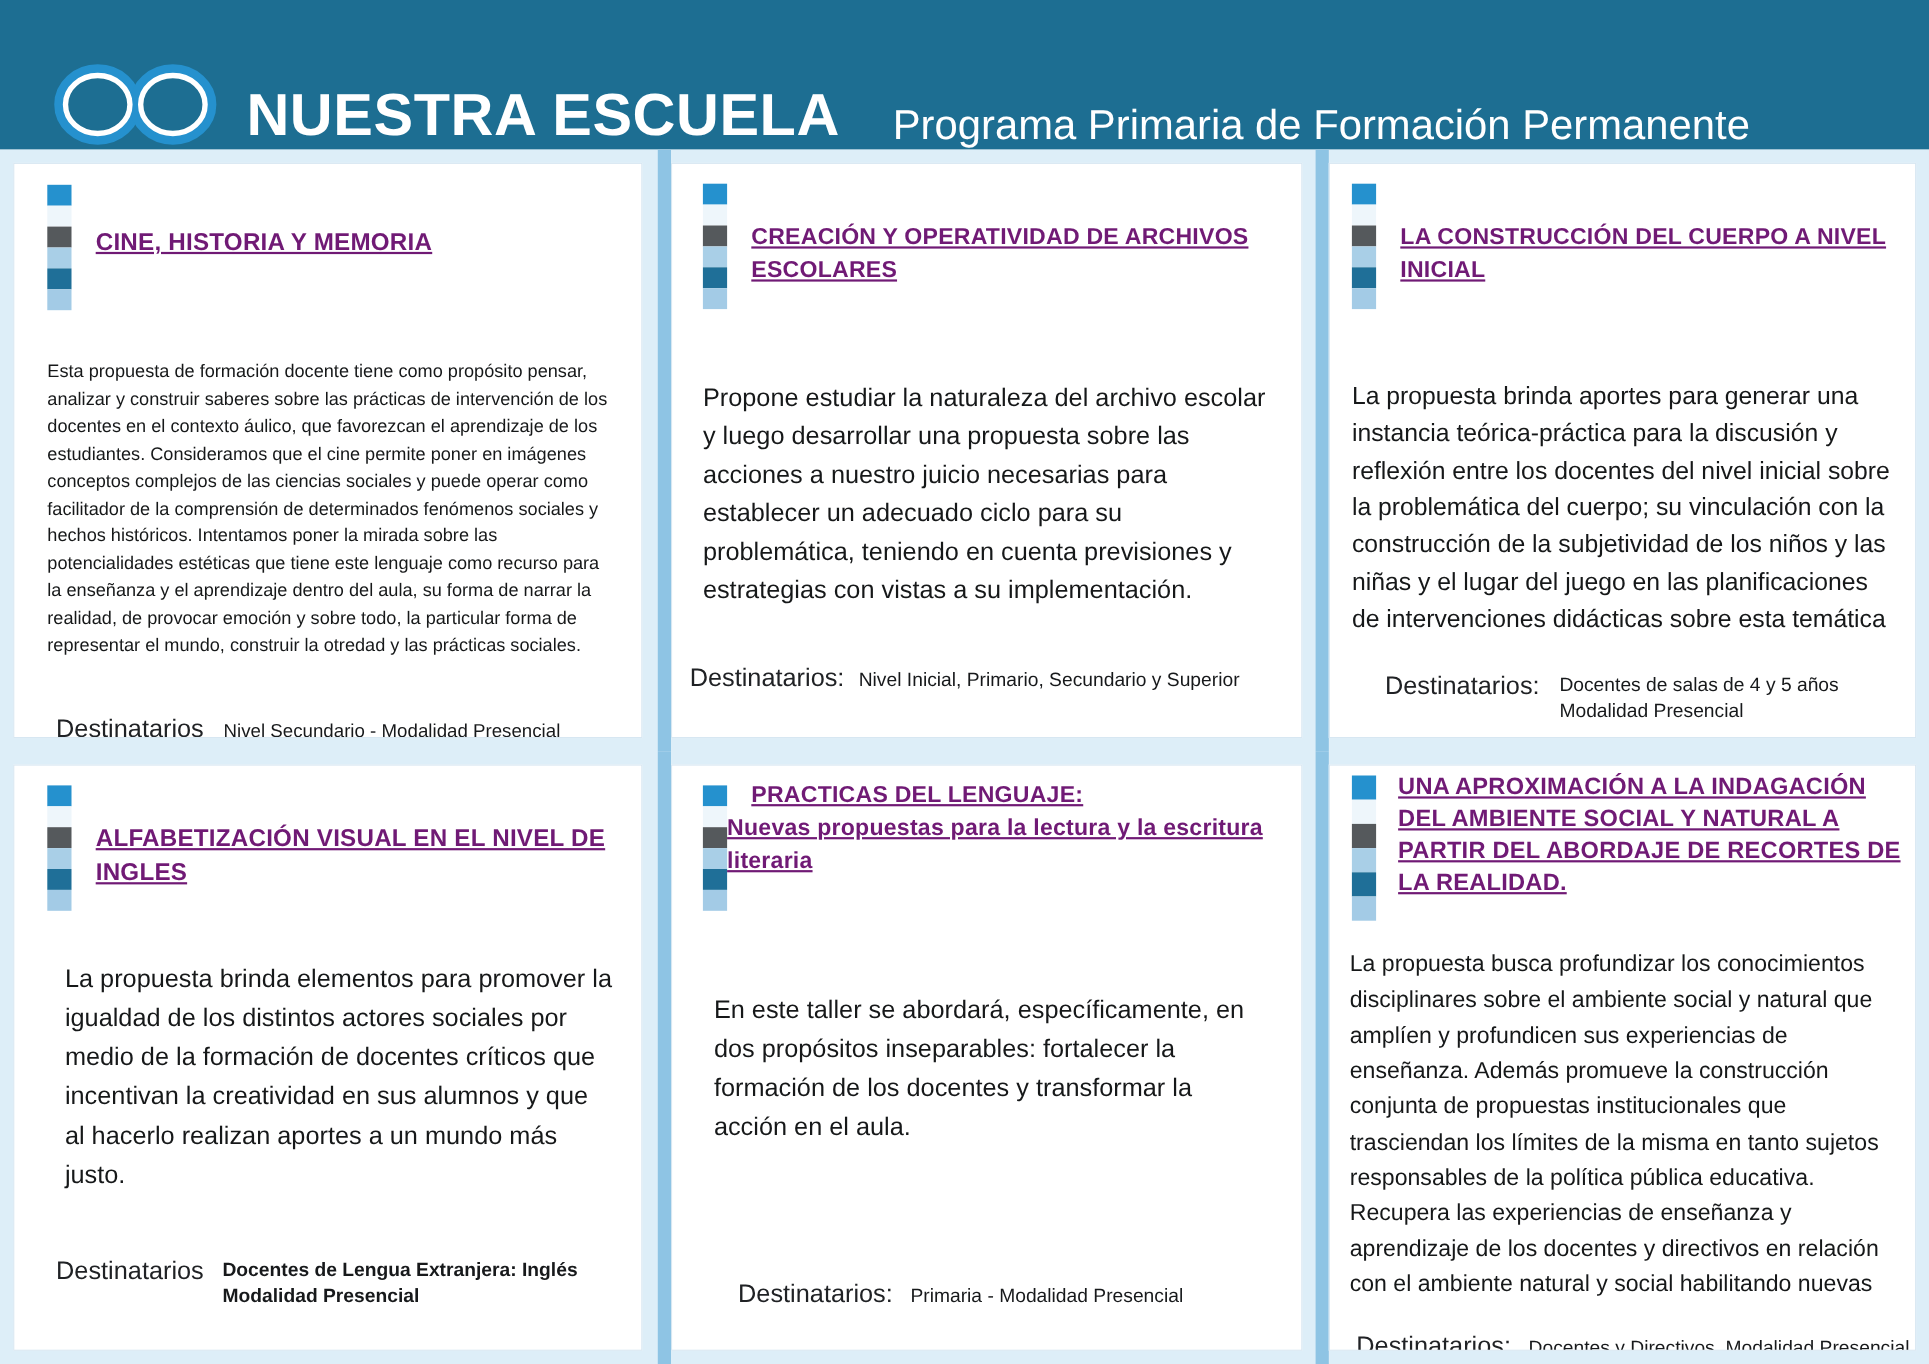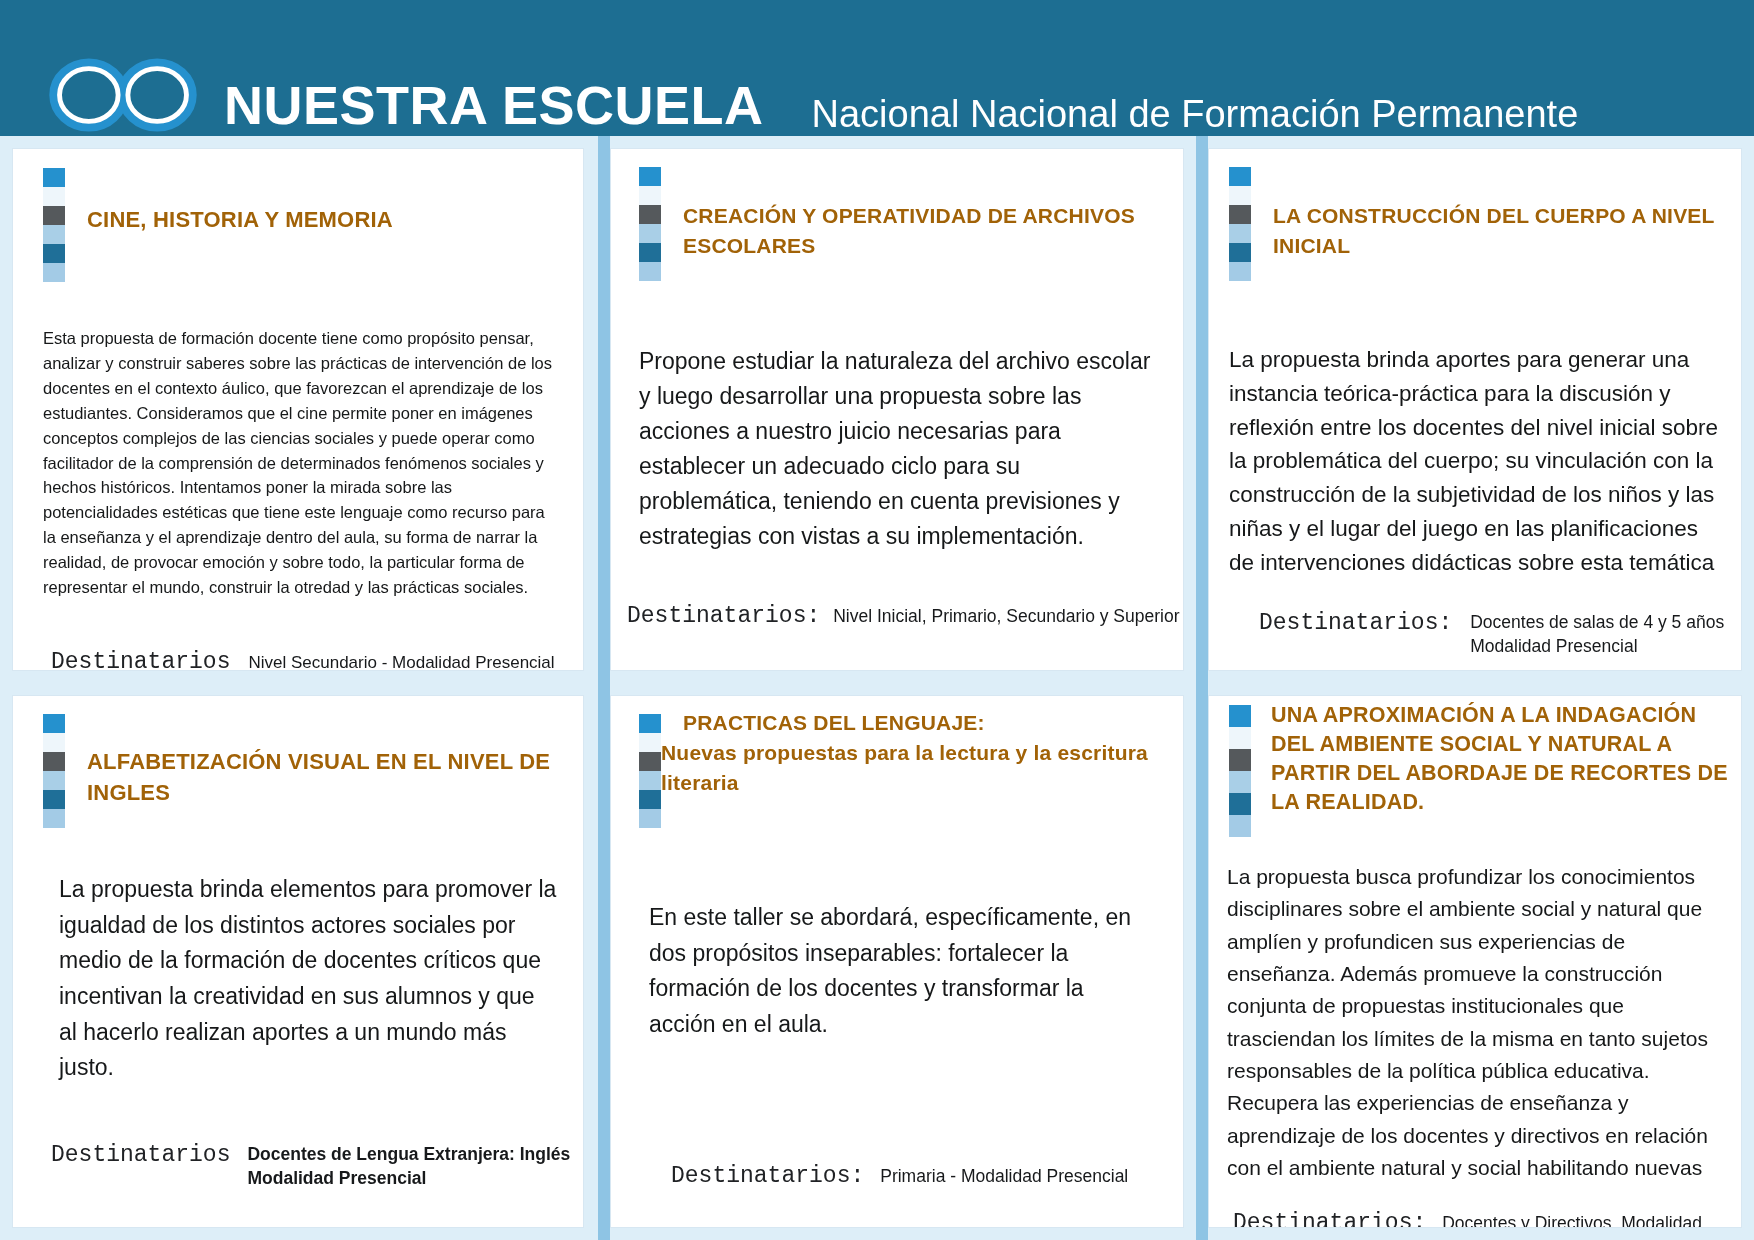--- a/index.html
+++ b/index.html
@@ -97,38 +97,39 @@
   .s1 { background: #2591ce; }
   .s2 { background: #eef6fb; }
   .s3 { background: #55595c; }
   .s4 { background: #a9cfe7; }
   .s5 { background: #1f6f98; }
   .s6 { background: #a3cbe6; }
 
   .card-title {
     font-size: 21px;
     font-weight: bold;
-    color: #a16207;
+    color: #701a75;
     line-height: 1.42;
     letter-spacing: 0.2px;
     font-family: "Liberation Sans", sans-serif;
+    text-decoration: underline;
   }
   .card-body {
     color: #161819;
     font-family: "Liberation Sans", sans-serif;
   }
   .dest-row {
     display: flex;
     align-items: baseline;
   }
   .dest-label {
     font-size: 22px;
     color: #202225;
     flex: none;
-    font-family: Liberation Mono, monospace;
+    font-family: Liberation Sans, sans-serif;
   }
   .dest-value {
     font-size: 17px;
     color: #17191b;
     line-height: 1.38;
     font-family: "Liberation Sans", sans-serif;
   }
 
   
   .k1 .swatch { margin: 19px 0 0 30px; }
@@ -211,21 +212,21 @@
     <g fill="none" stroke="#2591ce" stroke-width="9">
       <ellipse cx="45" cy="42" rx="36" ry="33"></ellipse>
       <ellipse cx="115" cy="42" rx="36" ry="33"></ellipse>
     </g>
     <g fill="none" stroke="#ffffff" stroke-width="5">
       <ellipse cx="45" cy="42" rx="30" ry="27"></ellipse>
       <ellipse cx="115" cy="42" rx="30" ry="27"></ellipse>
     </g>
   </svg>
   <div class="title-main">NUESTRA ESCUELA</div>
-  <div class="title-sub">Nacional Nacional de Formación Permanente</div>
+  <div class="title-sub">Programa Primaria de Formación Permanente</div>
 </div>
 
 <div class="grid">
 
   <div class="cell c1">
     <div class="card k1">
       <div class="head-row">
         <div class="swatch">
           <i class="s1"></i>
             <i class="s2"></i>

